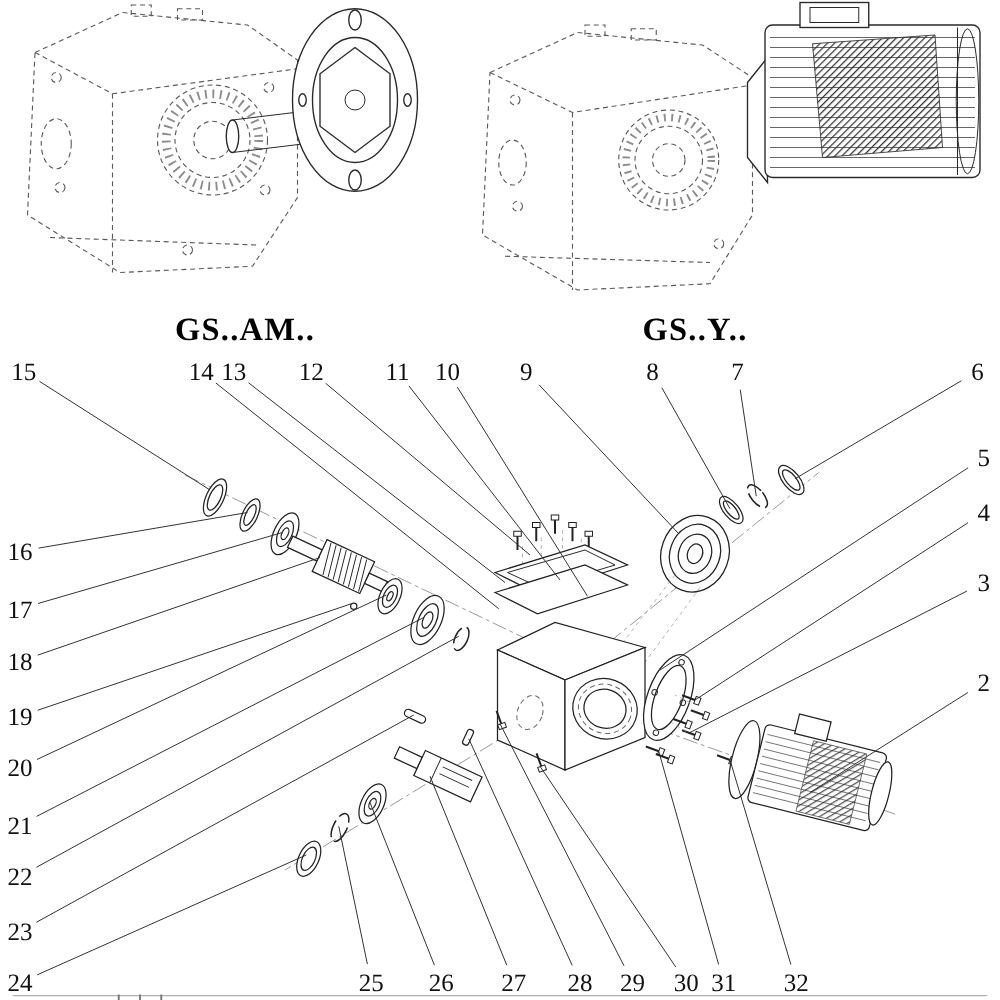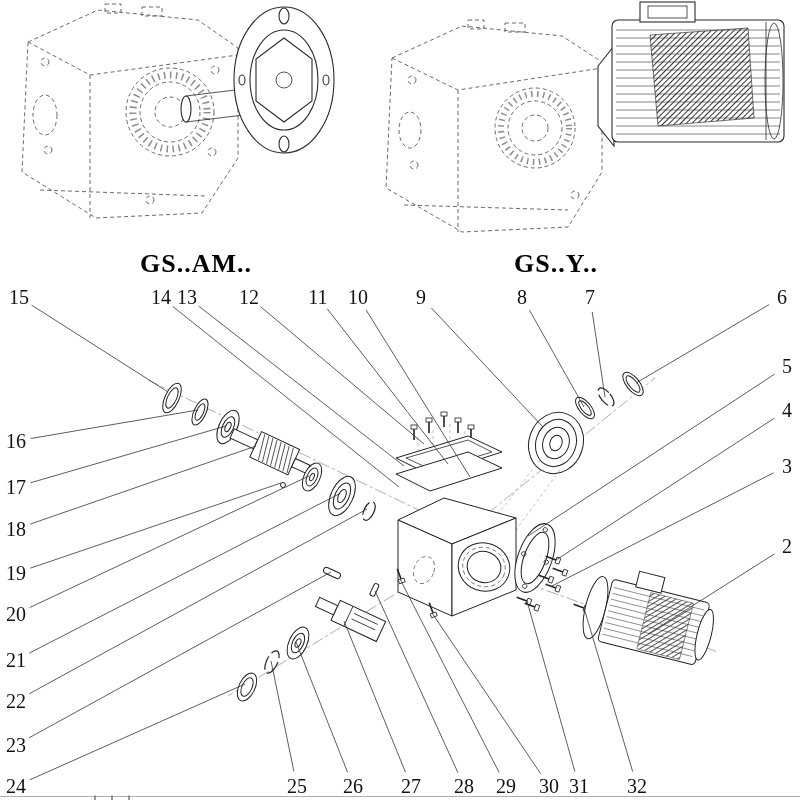--- a/index.html
+++ b/index.html
@@ -1,17 +1,17 @@
 <!DOCTYPE html>
 <html><head>
 <meta charset="utf-8">
 <style>
   html,body{margin:0;padding:0;background:#fff;}
   .page{position:relative;width:800px;height:800px;background:#fff;overflow:hidden;
-        font-family:"Liberation Serif", serif;}
+        font-family:"Liberation Serif", serif;border-radius:22px;}
   svg{position:absolute;left:0;top:0;}
   .dash{fill:none;stroke:#5a5a5a;stroke-width:.9;stroke-dasharray:4 3;}
   .solid{fill:#fff;stroke:#2a2a2a;stroke-width:1.1;}
   .thin{fill:none;stroke:#2a2a2a;stroke-width:.8;}
   .part{fill:#fff;stroke:#222;stroke-width:1;}
   .asm{fill:none;stroke:#999;stroke-width:.6;stroke-dasharray:3 3;}
   .centerline{fill:none;stroke:#8a8a8a;stroke-width:.7;stroke-dasharray:12 3 3 3;}
   .leader{stroke:#333;stroke-width:.8;fill:none;}
   .callout-num{font-family:"Liberation Serif", serif;font-size:20px;fill:#111;text-anchor:middle;}
   .variant-label{font-family:"Liberation Serif", serif;font-size:26px;font-weight:bold;

